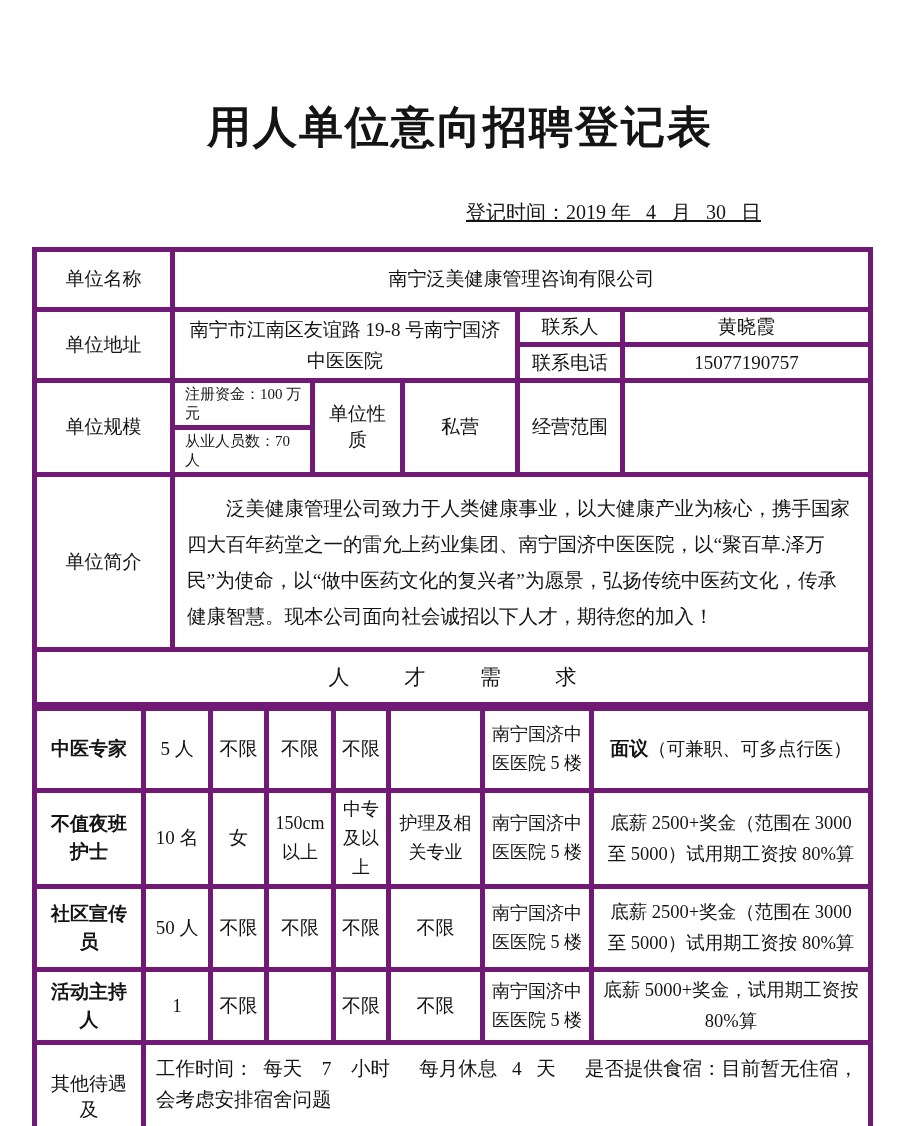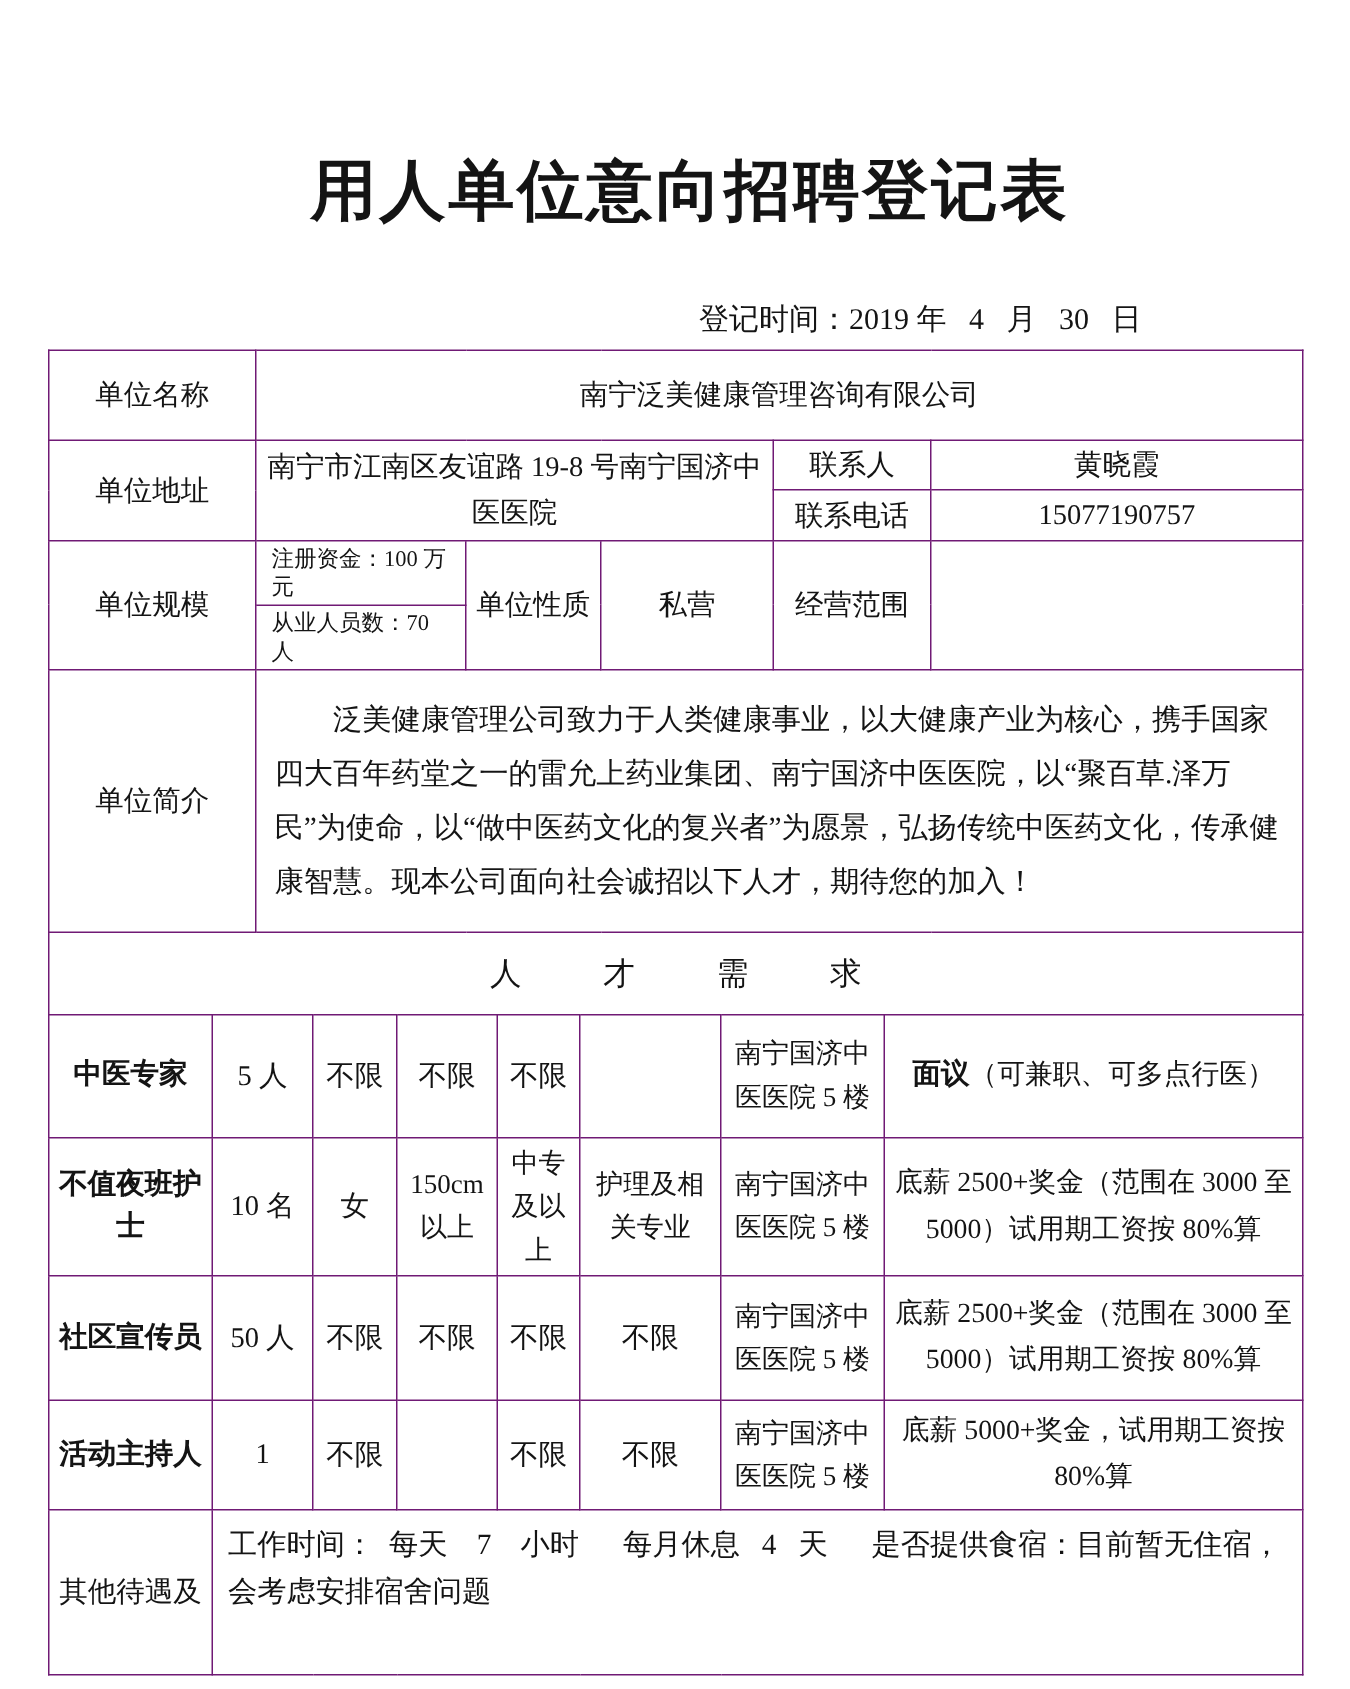--- a/index.html
+++ b/index.html
@@ -8,27 +8,27 @@
     width:900px; height:1126px; overflow:hidden;
     background:#ffffff; color:#141414;
     font-family:"Liberation Serif","DejaVu Serif",serif;
   }
   .page { position:relative; width:900px; height:1126px; background:#fff; }
   .doc-title {
     padding-top:102px; text-align:center;
     font-size:44px; font-weight:bold; letter-spacing:2px; line-height:1.2;padding-left:20px;
   }
   .reg-time {
-    margin:44px 0 7px 466px;
-    font-size:20px; white-space:pre-wrap;
+    margin:44px 0 21px 466px;
+    font-size:20px; white-space:pre-wrap;text-decoration:underline;
   }
   table { border-collapse:collapse; table-layout:fixed; margin-left:32px; width:836px; background:#fff; }
   .needs-table { margin-top:-1px; }
   td,th {
-    border:1px solid #701a75; font-size:19px; font-weight:normal;
+    border:5px solid #701a75; font-size:19px; font-weight:normal;
     text-align:center; vertical-align:middle; padding:2px 6px; overflow:hidden;
   }
   .label-cell { font-size:19px; }
   .small-cell { font-size:15px; text-align:left; padding-left:10px; }
   .addr-cell { line-height:31px;margin-top:32px; }
   .intro-cell { text-align:left; padding:8px 14px 6px 12px; }
   .intro-text { text-indent:2em; font-size:19.5px; line-height:36px; }
   .section-cell { font-size:21px; letter-spacing:2.6em; text-indent:2.6em; font-weight:normal; }
   .hdr { line-height:31px; }
   .pos-cell {

